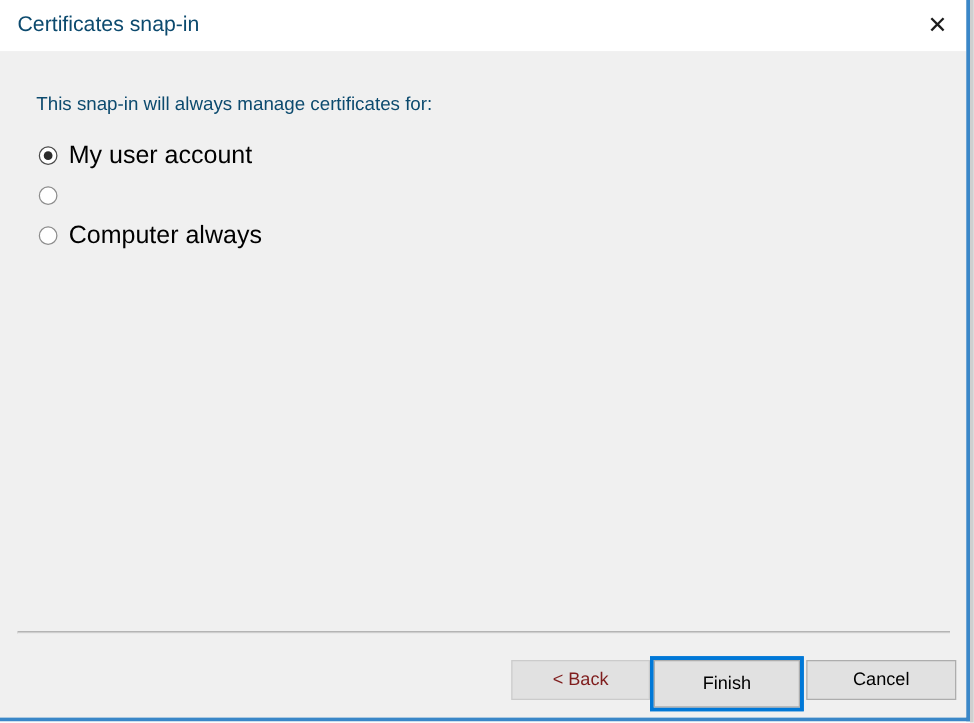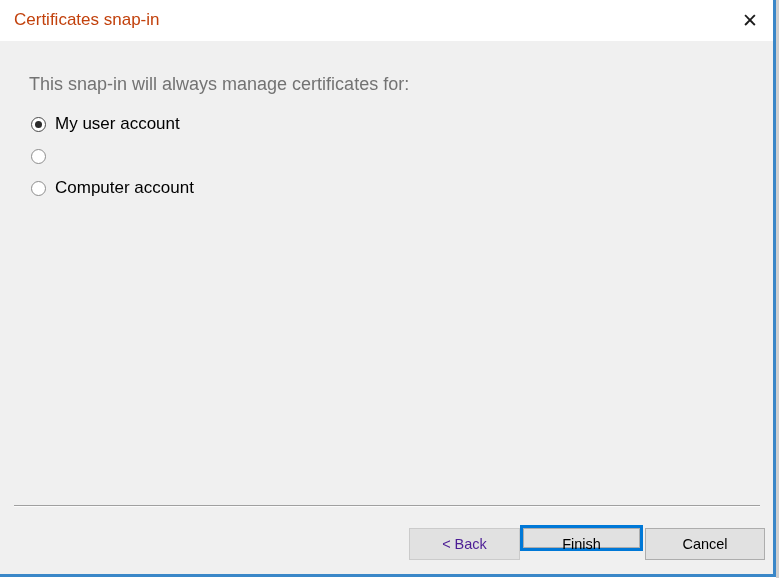--- a/index.html
+++ b/index.html
@@ -48,21 +48,21 @@
     width: 773px;
     height: 41px;
     background: #ffffff;
   }
   #title-text {
     position: absolute;
     left: 14px;
     top: 9px;
     font-size: 17px;
     line-height: 22px;
-    color: #c2410c;
+    color: #0c4a6e;
     font-family: "Liberation Sans", sans-serif;
     white-space: nowrap;
   }
   #close-button {
     position: absolute;
     right: 0px;
     top: 0px;
     width: 46px;
     height: 41px;
     background: transparent;
@@ -88,23 +88,23 @@
     top: 41px;
     width: 773px;
     height: 533px;
     background: #f0f0f0;
   }
 
   #prompt-text {
     position: absolute;
     left: 29px;
     top: 34px;
-    font-size: 18px;
+    font-size: 15px;
     line-height: 18px;
-    color: #737373;
+    color: #0c4a6e;
     white-space: nowrap;
   }
 
   
   #radio-group {
     position: absolute;
     left: 31px;
     top: 67px;
     width: 420px;
   }
@@ -132,21 +132,21 @@
     position: absolute;
     left: 3px;
     top: 3px;
     width: 7px;
     height: 7px;
     border-radius: 50%;
     background: #2b2b2b;
   }
   .radio-label {
     margin-left: 9px;
-    font-size: 17px;
+    font-size: 20px;
     line-height: 18px;
     color: #000000;
     white-space: nowrap;
   }
 
   
   #footer-separator {
     position: absolute;
     left: 14px;
     top: 464px;
@@ -175,30 +175,30 @@
     line-height: 30px;
     color: #000000;
     text-align: center;
     padding: 0;
     cursor: default;
     white-space: nowrap;
   }
   #back-button {
     left: 0px;
     width: 111px;
-    color: #4c1d95;
+    color: #7f1d1d;
     background: #e1e1e1;
     border: 1px solid #cbcbcb;
   }
   #finish-button-wrap {
     position: absolute;
     left: 111px;
     top: -3px;
     width: 123px;
-    height: 26px;
+    height: 44px;
     box-sizing: border-box;
     border: 2px solid #0078d7;
     background: #0078d7;
     padding: 1px;
   }
   #finish-button {
     position: relative;
     left: 0;
     top: 0;
     width: 100%;
@@ -238,21 +238,21 @@
         <span class="radio-mark"></span>
         <span class="radio-label">My user account</span>
       </div>
 
       <div class="radio-row">
         <span class="radio-mark"></span>
       </div>
 
       <div class="radio-row">
         <span class="radio-mark"></span>
-        <span class="radio-label">Computer account</span>
+        <span class="radio-label">Computer always</span>
       </div>
 
     </div>
 
     <div id="footer-separator"></div>
 
     <div id="footer-buttons">
 
       <button class="dlg-button" id="back-button" disabled="">&lt; Back</button>
 

